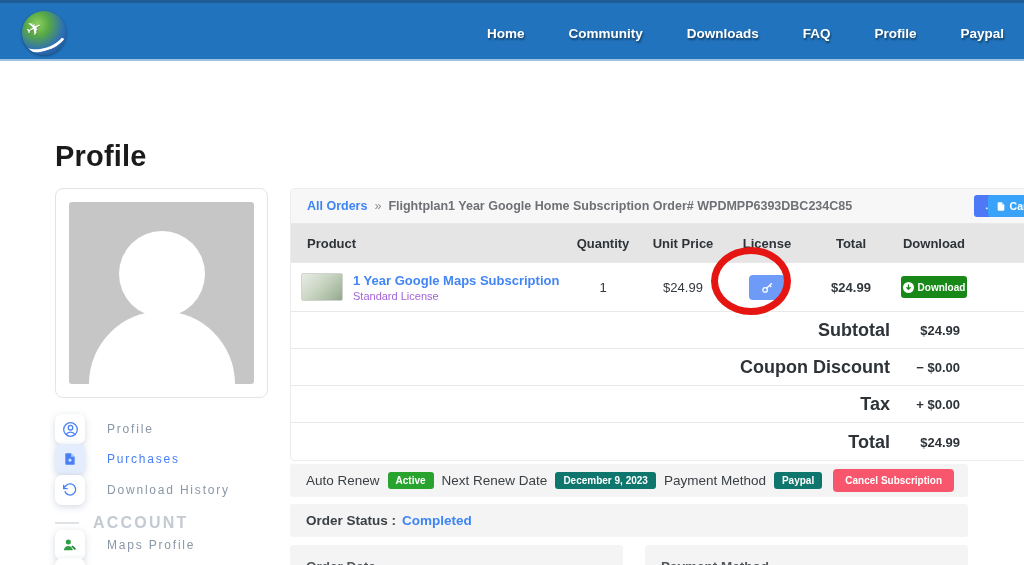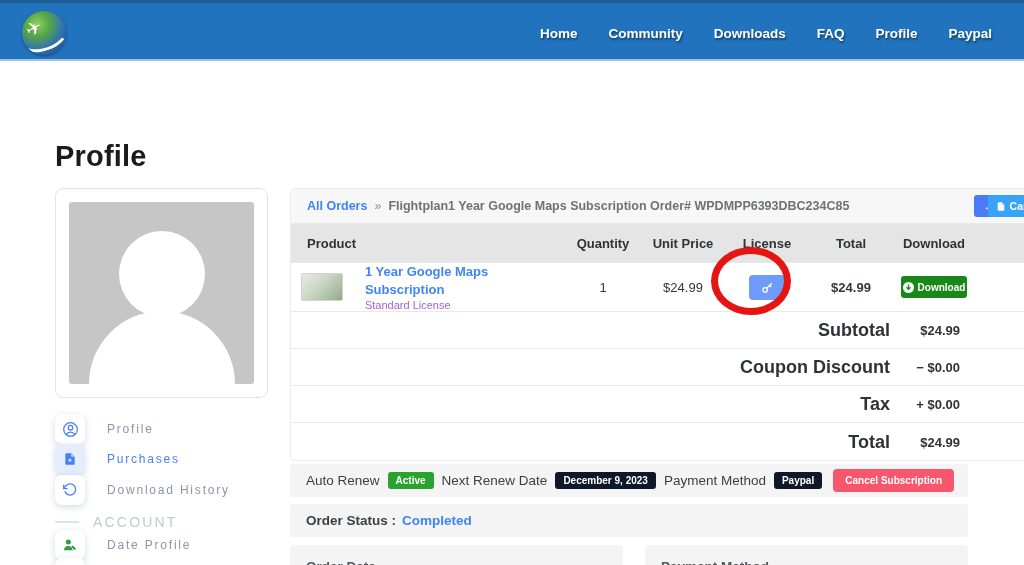--- a/index.html
+++ b/index.html
@@ -12,22 +12,22 @@
     background:#2173bd; border-top:3px solid #1d5c94; border-bottom:2px solid #9fc2e2;
     display:flex; align-items:center; }
   .logo { position:absolute; left:22px; top:8px; width:44px; height:44px; border-radius:50%;
     background:radial-gradient(circle at 35% 30%, #8ed25e 0%, #57a845 28%, #2f6fb5 62%, #17457e 100%);
     box-shadow:0 1px 3px rgba(0,0,0,.4); overflow:hidden; }
   .logo .plane { position:absolute; left:4px; top:6px; color:#fff; font-size:19px;
     transform:rotate(-28deg); text-shadow:0 1px 1px rgba(0,0,0,.3); }
   .logo .swoosh { position:absolute; left:-4px; top:10px; width:50px; height:30px;
     border:3px solid transparent; border-bottom:3px solid #fff; border-radius:50%;
     transform:rotate(-18deg); }
-  .nav-links { position:absolute; right:32px; top:0; height:61px; display:flex;
-    align-items:center; gap:31px; }
+  .nav-links { position:absolute; right:20px; top:0; height:61px; display:flex;
+    align-items:center; gap:44px; }
   .nav-link { color:#fff; font-weight:bold; font-size:13.5px; text-decoration:none;
     text-shadow:1px 2px 2px rgba(0,0,0,.45); cursor:pointer; }
 
   
   .page-title { position:absolute; left:55px; top:140px; font-size:29px; font-weight:bold;
     color:#1b1b1b; letter-spacing:.2px; }
 
   
   .avatar-card { position:absolute; left:55px; top:188px; width:213px; height:210px;
     background:#fff; border:1px solid #e4e4e4; border-radius:8px; padding:13px; }
@@ -41,21 +41,21 @@
   
   .side-item { position:absolute; left:55px; display:flex; align-items:center; cursor:pointer; }
   .icon-box { width:30px; height:30px; border-radius:7px; background:#fff;
     box-shadow:0 2px 7px rgba(100,120,150,.28); display:flex; align-items:center;
     justify-content:center; flex:0 0 30px; }
   .icon-box.active { background:#e3edfd; }
   .side-label { margin-left:22px; font-size:12px; letter-spacing:1.8px; color:#8a97a7; }
   .side-label.active { color:#4a80f5; }
   .side-section { position:absolute; left:55px; top:514px; display:flex; align-items:center; }
   .side-section .rule { width:24px; height:2px; background:#dfe3e8; margin-right:14px; }
-  .side-section .sec-label { font-size:14px; letter-spacing:2.2px; color:#c3cad2; font-weight:normal; }
+  .side-section .sec-label { font-size:16px; letter-spacing:2.2px; color:#c3cad2; font-weight:bold; }
 
   
   .order-card { position:absolute; left:290px; top:188px; width:778px;
     border:1px solid #ececec; border-radius:4px; background:#fff; }
   .crumb-bar { position:relative; height:35px; background:#f7f7f7; border-bottom:1px solid #e9e9e9;
     border-radius:4px 4px 0 0; display:flex; align-items:center; padding-left:16px;
     font-size:12.5px; font-weight:bold; }
   .crumb-link { color:#3d85f5; cursor:pointer; }
   .crumb-sep { color:#8a8d90; margin:0 7px; font-weight:normal; }
   .crumb-current { color:#6e7175; }
@@ -66,21 +66,21 @@
     background:#38a3f8; color:#fff; border-radius:3px; font-size:10.5px; font-weight:bold;
     cursor:pointer; display:flex; align-items:center; gap:4px; padding:0 8px; }
 
   .trow { display:grid; grid-template-columns:280px 64px 96px 72px 96px 70px;
     align-items:center; border-bottom:1px solid #e9e9e9; }
   .thead { height:39px; background:#e5e5e5; }
   .thead span { font-size:13px; font-weight:bold; color:#2e3338; }
   .col-product { padding-left:16px; text-align:left; }
   .col-c { text-align:center; }
   .prod-row { height:49px; }
-  .prod-cell { display:flex; align-items:center; gap:22px; padding-left:10px; }
+  .prod-cell { display:flex; align-items:center; gap:10px; padding-left:10px; }
   .thumb { width:42px; height:28px; border:1px solid #cfd4cc; border-radius:2px;
     background:linear-gradient(135deg,#e8ece4 0%,#c9d5c3 45%,#a8bba2 80%,#90a78c 100%); }
   .prod-name { font-size:13px; font-weight:bold; color:#4285f4; cursor:pointer; line-height:1.35; }
   .prod-license { font-size:11px; color:#a362d8; }
   .cell-val { font-size:13px; color:#33383d; }
   .key-btn { width:36px; height:25px; border:none; border-radius:4px; background:#6d9bf7;
     cursor:pointer; display:inline-flex; align-items:center; justify-content:center; }
   .dl-btn { width:66px; height:22px; border:none; border-radius:3px; background:#188918;
     color:#fff; font-size:10px; font-weight:bold; cursor:pointer;
     display:inline-flex; align-items:center; justify-content:center; gap:4px; }
@@ -96,21 +96,21 @@
   .red-circle { position:absolute; left:711px; top:247px; width:80px; height:68px;
     border:7px solid #e51512; border-radius:50%; pointer-events:none; z-index:5; }
 
   
   .renew-bar { position:absolute; left:290px; top:464px; width:678px; height:33px;
     background:#f4f4f4; border-radius:3px; display:flex; align-items:center;
     padding-left:16px; gap:8px; }
   .renew-text { font-size:13.5px; color:#3a3f44; }
   .badge { font-size:10px; font-weight:bold; color:#fff; padding:3px 8px; border-radius:3px; }
   .badge-green { background:#28a32e; }
-  .badge-gray { background:#0f172a; }
+  .badge-gray { background:#0f766e; }
   .cancel-btn { position:absolute; right:14px; top:5px; height:23px; border:none;
     border-radius:4px; background:#f8566c; color:#fff; font-size:10px; font-weight:bold;
     padding:0 12px; cursor:pointer; }
 
   
   .status-bar { position:absolute; left:290px; top:504px; width:678px; height:33px;
     background:#f4f4f4; border-radius:3px; display:flex; align-items:center;
     padding-left:16px; gap:6px; font-size:13.5px; font-weight:bold; }
   .status-label { color:#3a3f44; }
   .status-value { color:#3d85f5; cursor:pointer; }
@@ -190,33 +190,33 @@
   </div>
 
   <div class="side-item" style="top:530px">
     <span class="icon-box">
       <svg width="16" height="16" viewBox="0 0 24 24">
         <circle cx="9.5" cy="7.5" r="3.8" fill="#2f9e44"></circle>
         <path d="M2.8 20c0-3.7 3-6.6 6.7-6.6s6.7 2.9 6.7 6.6z" fill="#2f9e44"></path>
         <path d="M15 13.5l5 5" stroke="#1d7a33" stroke-width="2.4"></path>
       </svg>
     </span>
-    <span class="side-label">Date Profile</span>
+    <span class="side-label">Maps Profile</span>
   </div>
 
   <div class="side-item" style="top:558px">
     <span class="icon-box"></span>
   </div>
 
   <div class="order-card">
 
     <div class="crumb-bar">
       <span class="crumb-link">All Orders</span>
       <span class="crumb-sep">»</span>
-      <span class="crumb-current">Flightplan1 Year Google Maps Subscription Order# WPDMPP6393DBC234C85</span>
+      <span class="crumb-current">Flightplan1 Year Google Home Subscription Order# WPDMPP6393DBC234C85</span>
       <button class="swap-btn">↔</button>
       <button class="invoice-btn">
         <svg width="10" height="11" viewBox="0 0 24 24">
           <path d="M14 2H6a2 2 0 0 0-2 2v16c0 1.1.9 2 2 2h12a2 2 0 0 0 2-2V8l-6-6z" fill="#fff"></path>
           <path d="M14 2v6h6" fill="#9ed3fb"></path>
         </svg>
         <span>Cancel</span>
       </button>
     </div>
 

